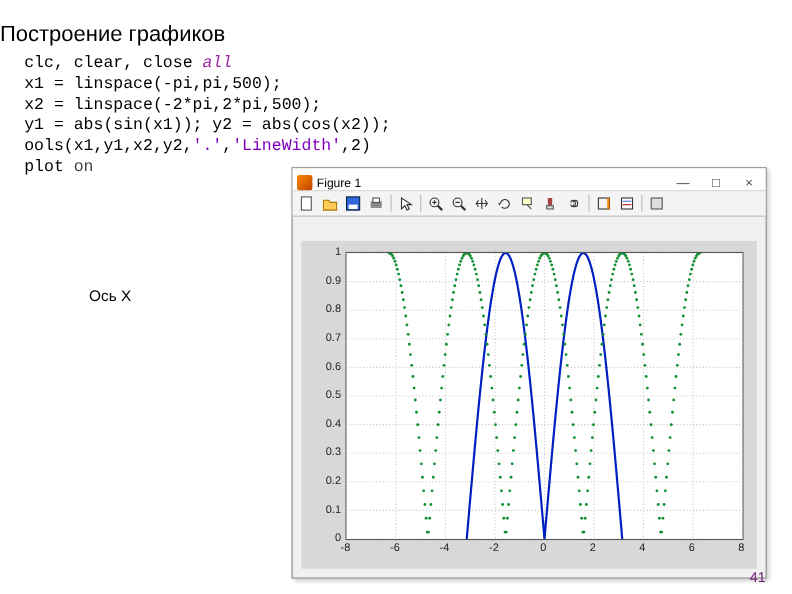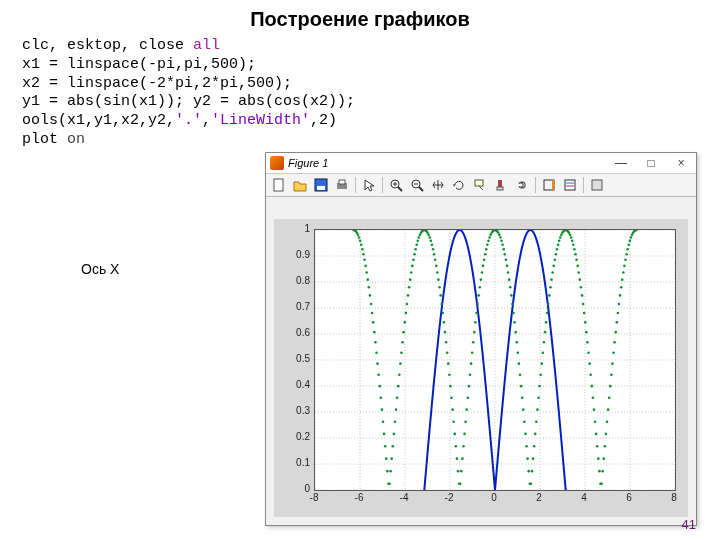--- a/index.html
+++ b/index.html
@@ -6,34 +6,34 @@
     margin: 0;
     padding: 0;
     width: 720px;
     height: 540px;
     background: #fff;
     font-family: Arial, sans-serif;
     overflow: hidden;
     position: relative;
   }
   .title {
-    text-align: center;
+    text-align: left;
     font-size: 20px;
-    font-weight: bold;
-    margin-top: 8px;
+    font-weight: normal;
+    margin-top: 20px;
     margin-bottom: 6px;
   }
   .code-block {
     font-family: "Courier New", monospace;
     font-size: 15px;
     line-height: 1.25;
     margin-left: 22px;
     white-space: pre;
   }
-  .kw-purple { color: #a020a0; }
+  .kw-purple { color: #a020a0; font-style: italic; }
   .kw-blue { color: #404040; }
   .str { color: #8000c0; }
   .side-note {
     position: absolute;
     left: 55px;
     top: 260px;
     font-size: 14px;
     line-height: 1.3;
     margin-left: 26px;
   }
@@ -45,23 +45,22 @@
     height: 372px;
     border: 1px solid #888;
     background: #f0f0f0;
     box-shadow: 2px 2px 4px rgba(0,0,0,0.2);
   }
   .titlebar {
     height: 20px;
     background: #fff;
     border-bottom: 1px solid #ccc;
     display: flex;
-    align-items: center;
+    align-items: flex-end;
     font-size: 11px;
-    font-style: italic;
   }
   .titlebar .ticon {
     width: 14px; height: 14px;
     background: linear-gradient(135deg,#f80,#b40);
     margin: 0 4px;
     border-radius: 2px;
   }
   .titlebar .spacer { flex: 1; }
   .titlebar .winbtn {
     width: 30px;
@@ -121,21 +120,21 @@
     bottom: 8px;
     font-size: 13px;
     color: #701a75;
   }
 </style>
 </head>
 <body>
 
 <div class="title">Построение графиков</div>
 
-<div class="code-block"><span>clc, esktop, close </span><span class="kw-purple">all</span>
+<div class="code-block"><span>clc, clear, close </span><span class="kw-purple">all</span>
 <span>x1 = linspace(-pi,pi,500);</span>
 <span>x2 = linspace(-2*pi,2*pi,500);</span>
 <span>y1 = abs(sin(x1)); y2 = abs(cos(x2));</span>
 <span>ools(x1,y1,x2,y2,</span><span class="str">'.'</span><span>,</span><span class="str">'LineWidth'</span><span>,2)</span>
 <span>plot </span><span class="kw-blue">on</span></div>
 
 <div class="side-note">
   <span>Ось X</span><br>
 </div>
 

